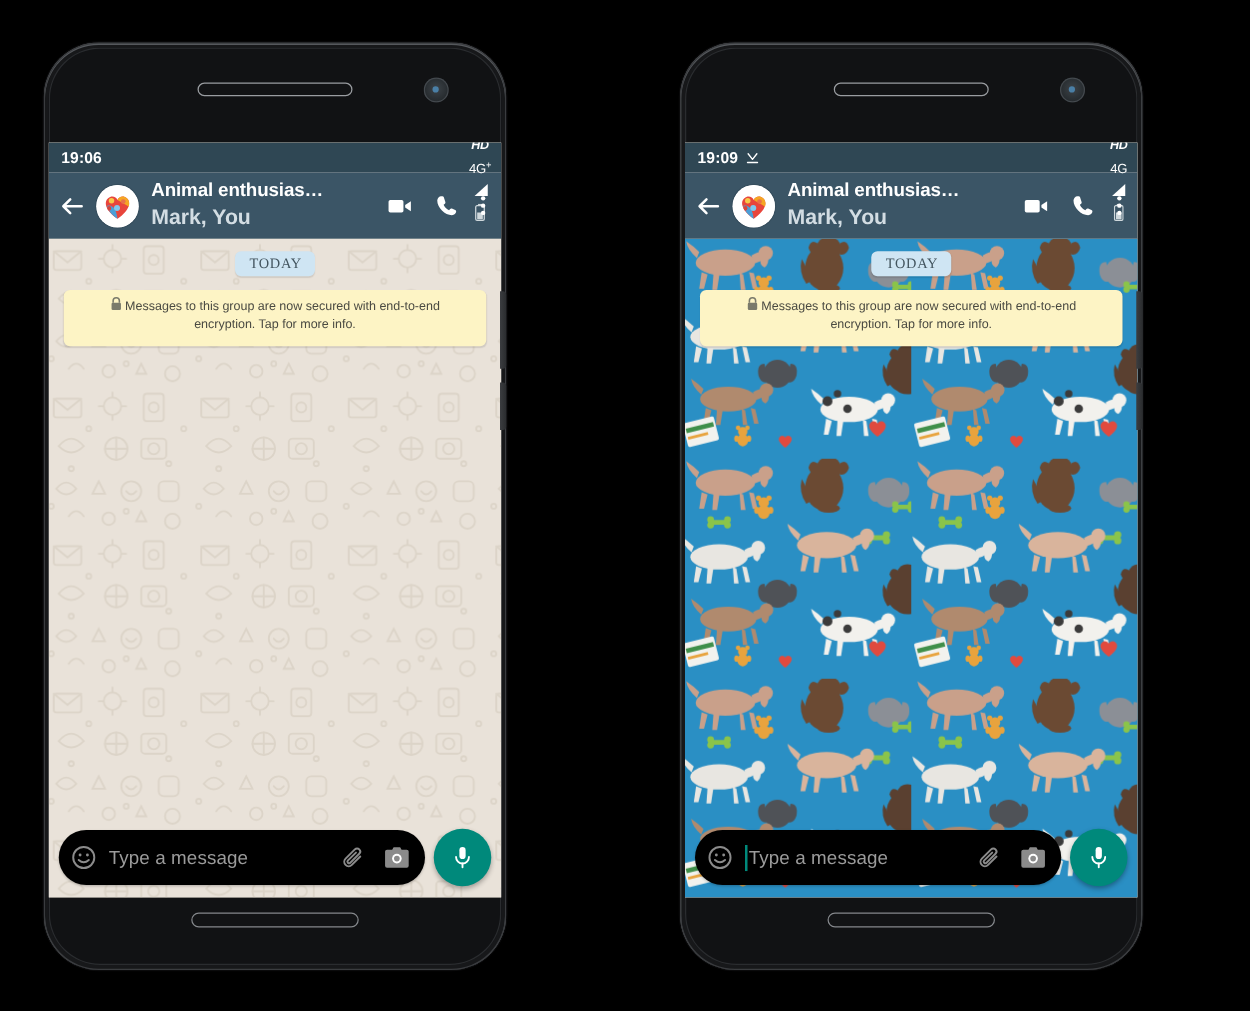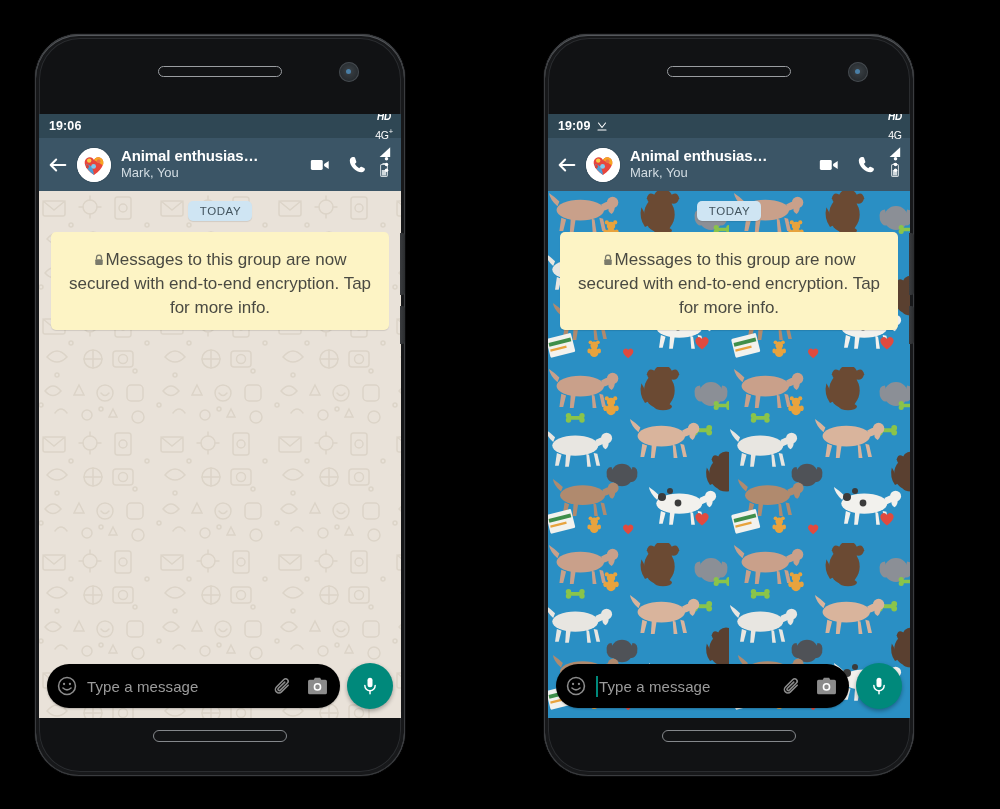--- a/index.html
+++ b/index.html
@@ -105,23 +105,23 @@
     overflow:hidden;
     box-shadow:0 0 0 1px rgba(0,0,0,.08);
   }
   .titles { flex:1; min-width:0; margin-left:2px; }
   .chat-title {
     font-size:15px; font-weight:bold; color:#fff;
     white-space:nowrap; overflow:hidden;
     line-height:1.15; letter-spacing:-0.1px;
   }
   .chat-sub {
-    font-size:13px; color:#d3dde3;
+    font-size:17px; color:#d3dde3;
     white-space:nowrap; overflow:hidden;
-    line-height:1.3; margin-top:1px;
+    line-height:1.3; margin-top:1px;font-weight:bold;
   }
   .bar-actions { display:flex; align-items:center; gap:16px; flex:none; padding-right:2px; }
   .bar-actions svg { display:block; cursor:pointer; }
 
   
   .chat-body {
     position:relative;
     height:calc(604px - 24px - 53px);
     overflow:hidden;
   }
@@ -135,28 +135,29 @@
     padding:10px 12px 0;
     display:flex; flex-direction:column; align-items:center;
   }
 
   .today-badge {
     background:#cfe5f3; color:#42545e;
     font-size:11.5px; letter-spacing:.6px;
     padding:4px 11px 4px 12px;
     border-radius:5px;
     box-shadow:0 1px 1px rgba(0,0,0,.10);
+    font-family:Liberation Serif, serif;
   }
 
   .encrypt-note {
     margin-top:11px;
     background:#fdf4c5; color:#4a4a42;
-    font-size:17px; line-height:1.42;
+    font-size:10px; line-height:1.42;
     text-align:center;
-    padding:16px 13px 10px;
+    padding:5px 13px 10px;
     border-radius:5px;
     box-shadow:0 1px 1px rgba(0,0,0,.11);
     width:100%;
   }
   .lock-glyph { display:inline-block; vertical-align:-1px; margin-right:2px; }
 
   
   .inputbar {
     position:absolute; left:0; right:0; bottom:0;
     height:58px;

